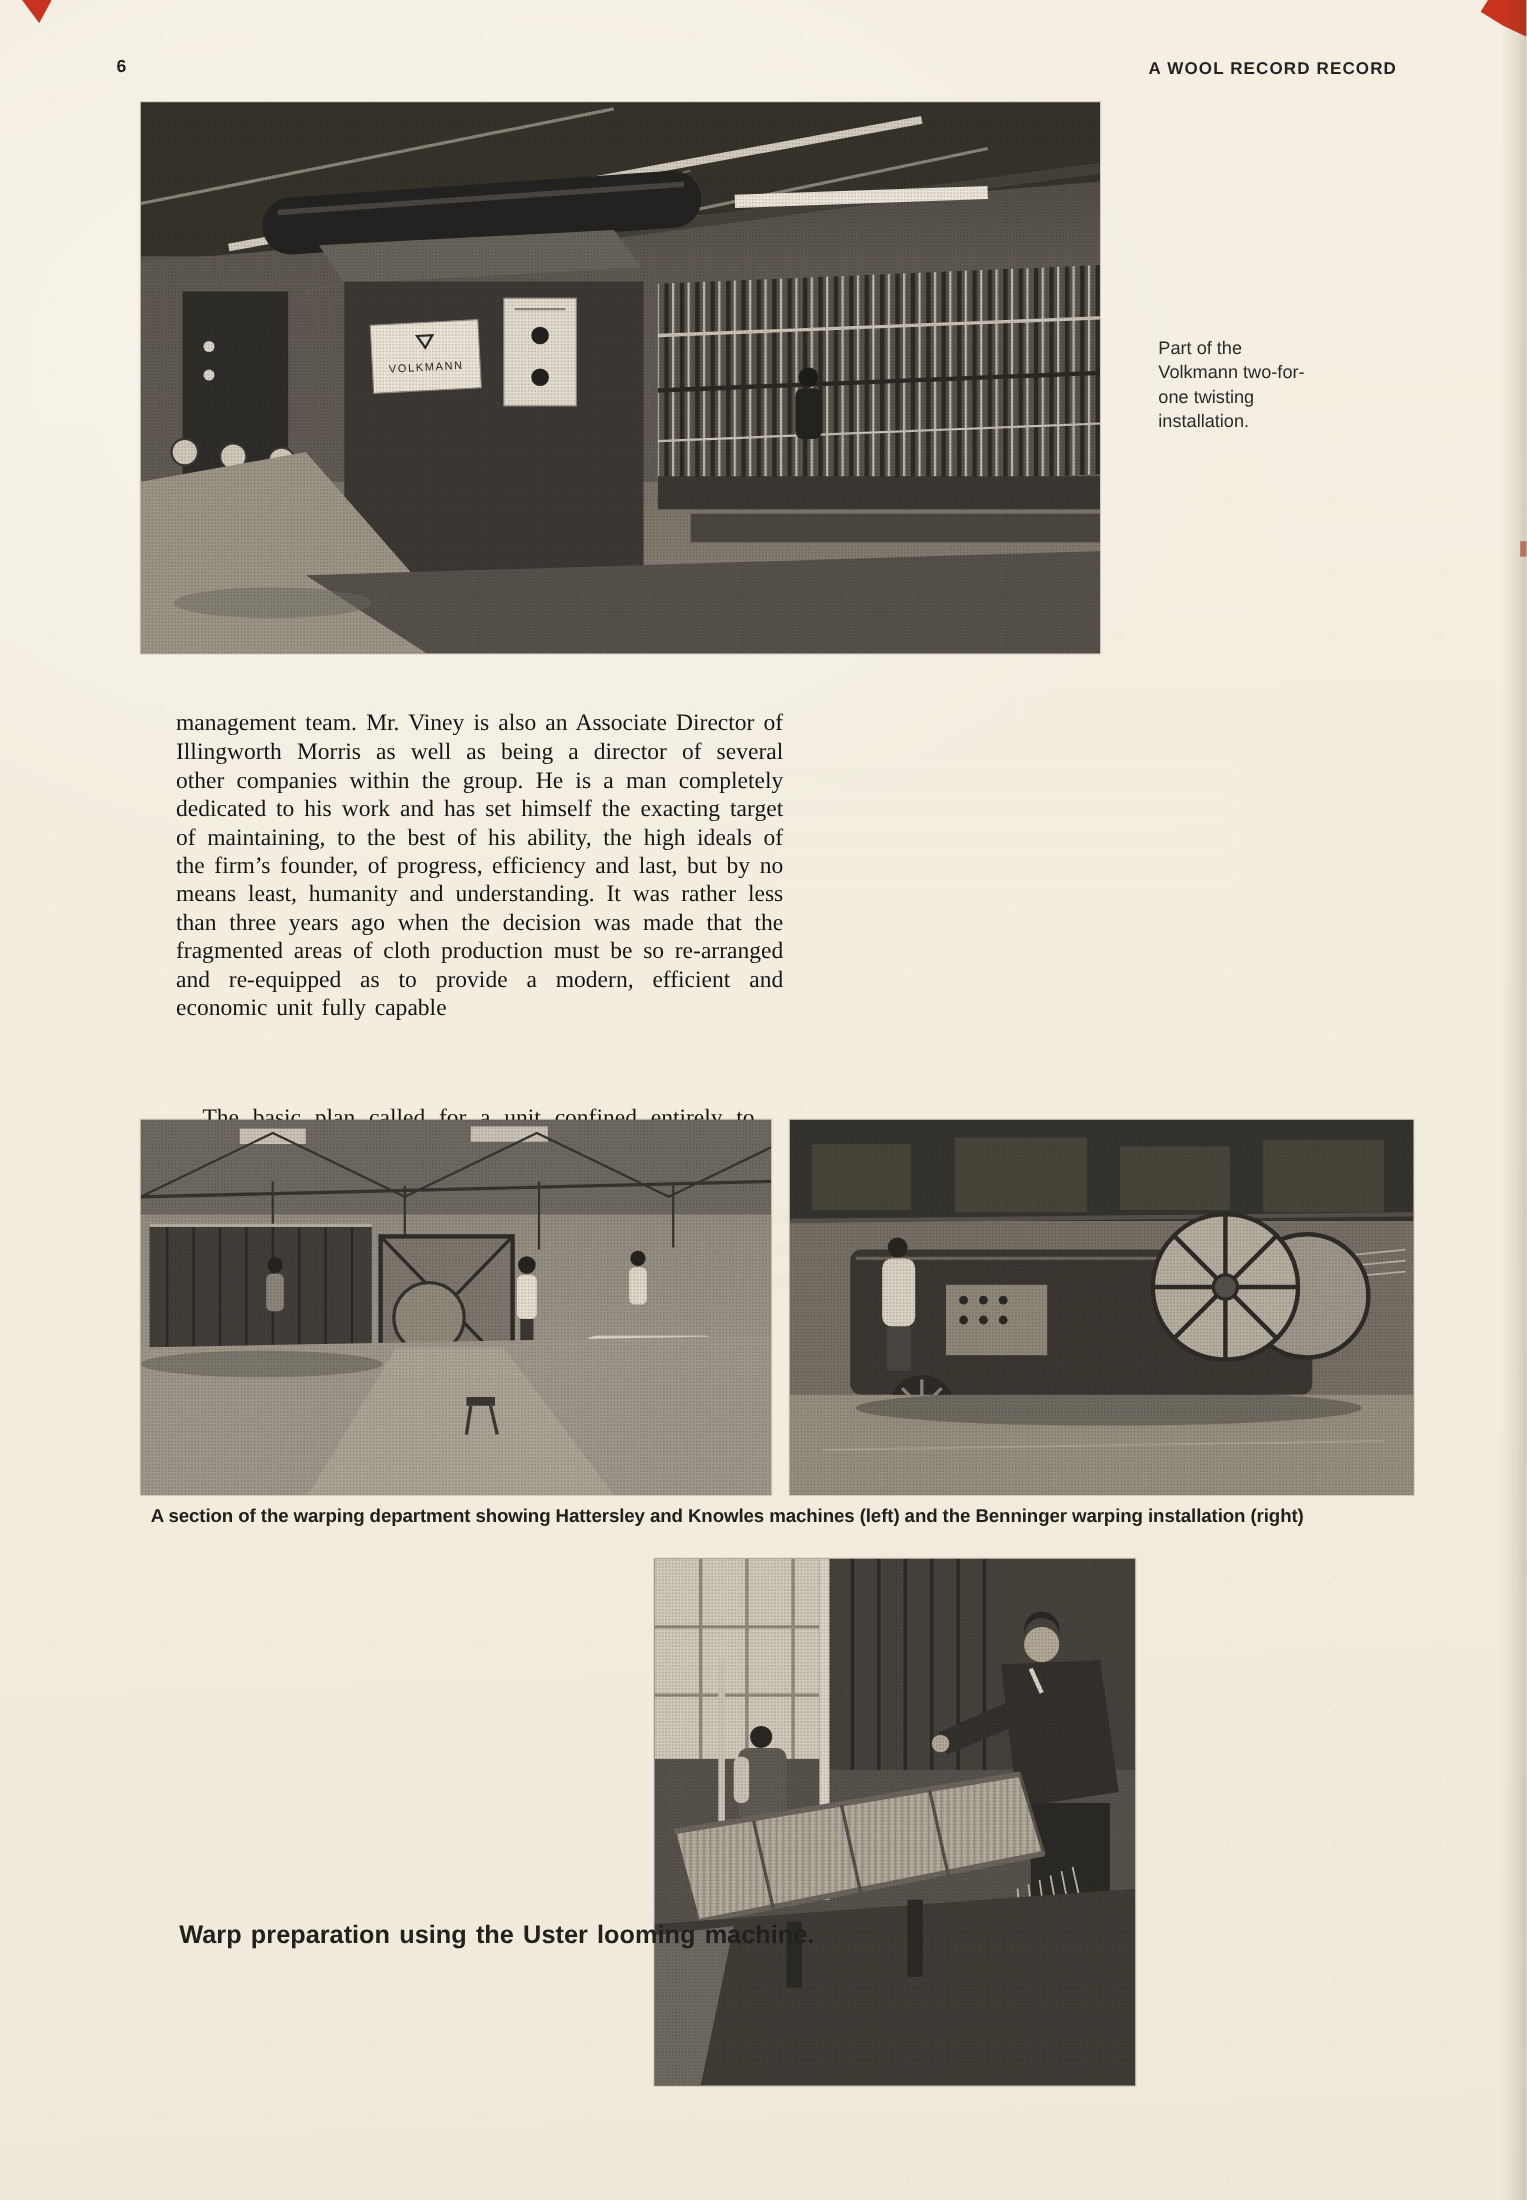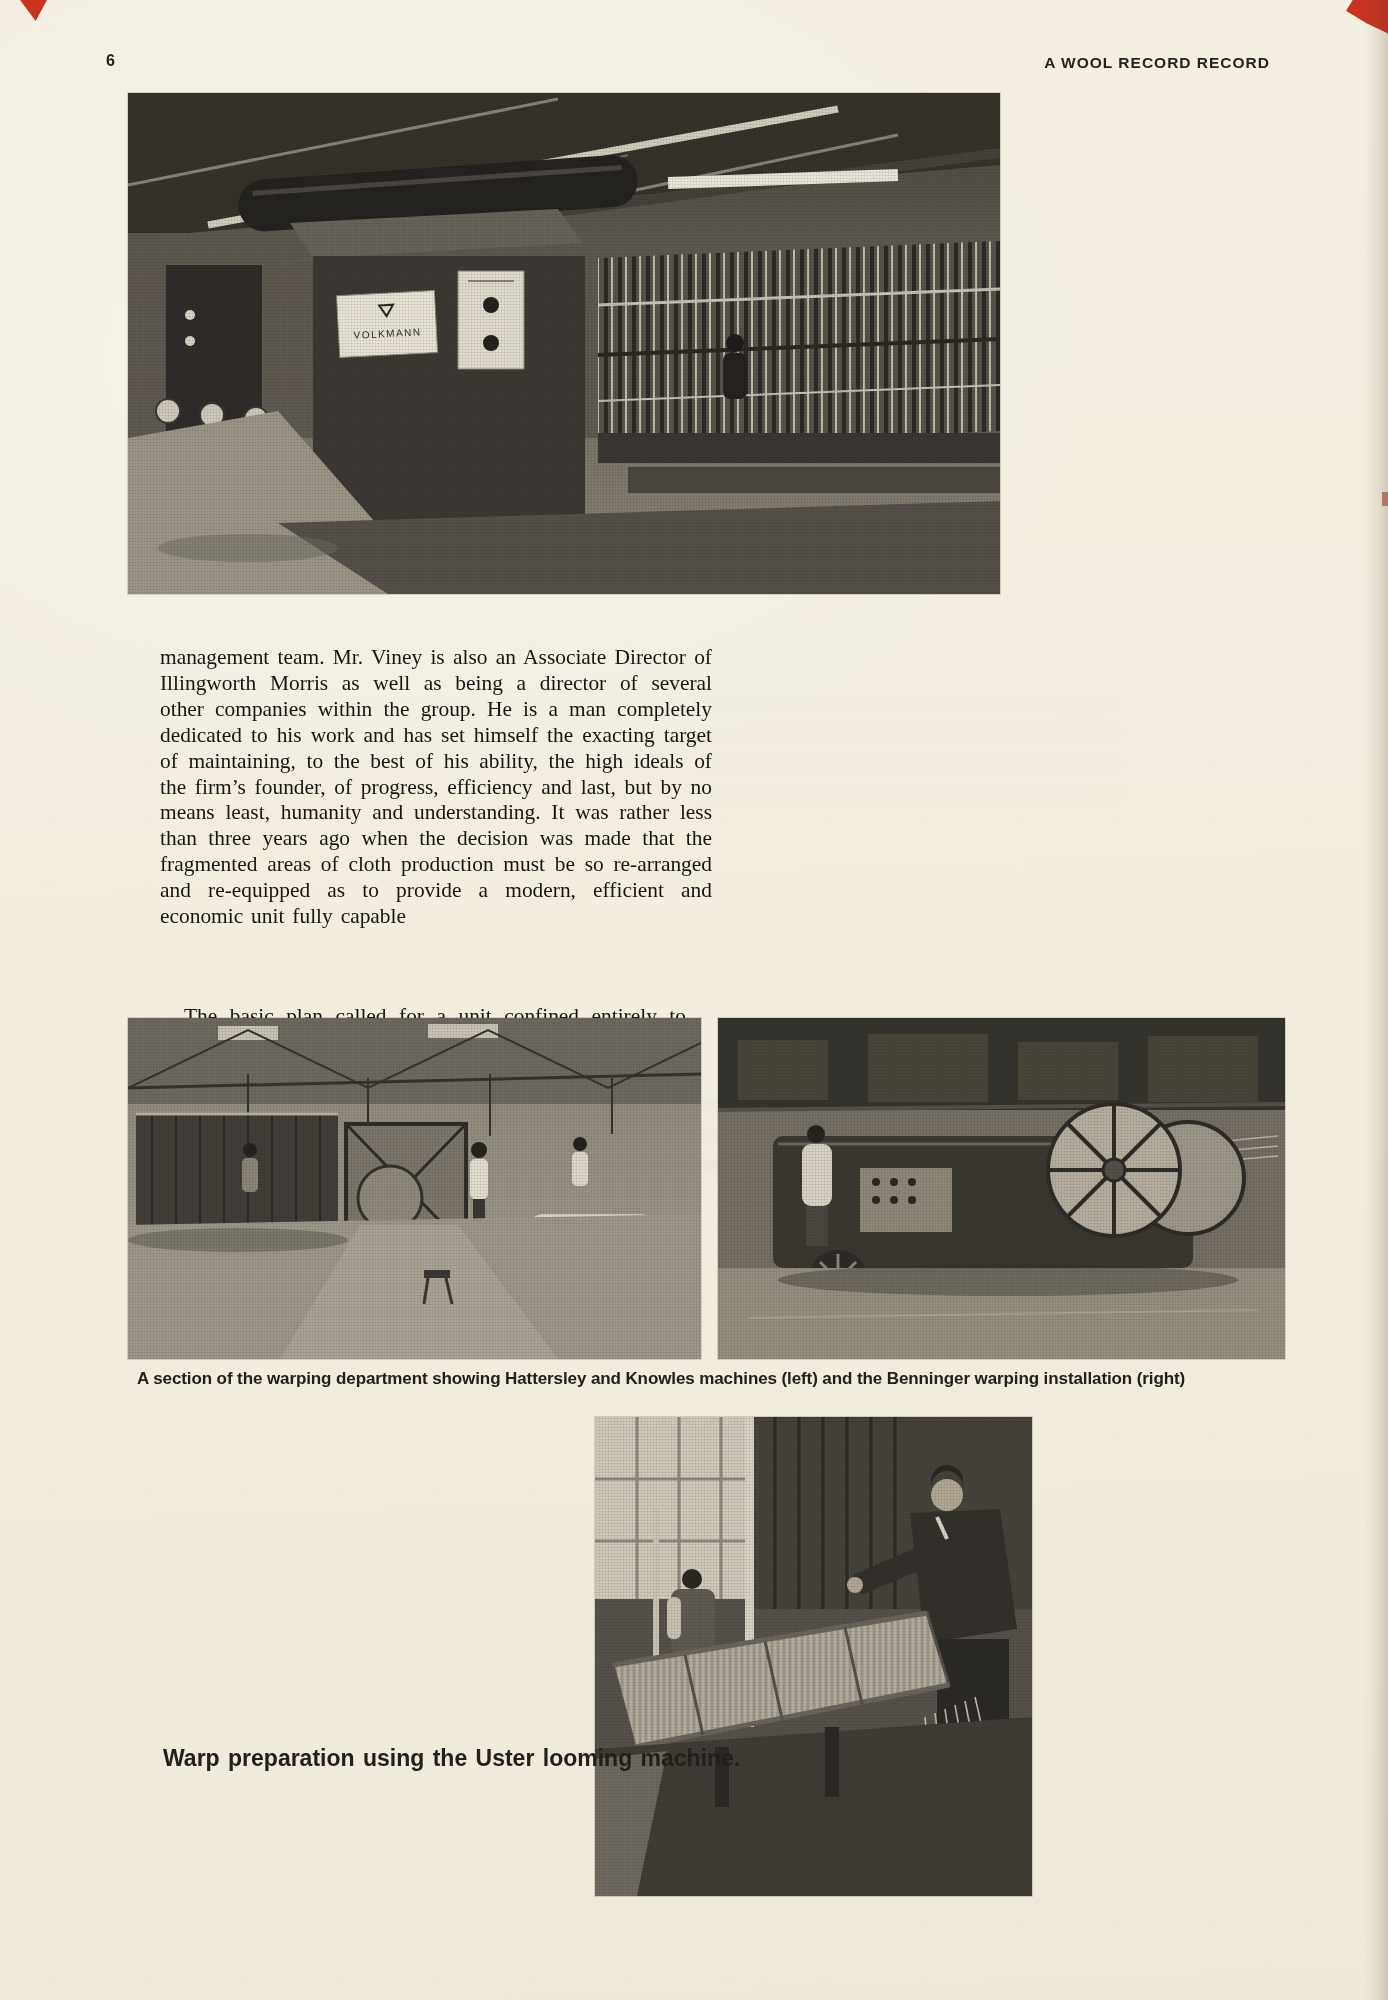--- a/index.html
+++ b/index.html
@@ -137,20 +137,26 @@
 
       <rect x="470" y="340" width="402" height="30" fill="#3a3733"></rect>
       <rect x="500" y="374" width="372" height="26" fill="#4a463f"></rect>
 
       <polygon points="0,345 150,318 310,501 0,501" fill="#9b9487"></polygon>
       <polygon points="150,430 872,408 872,501 260,501" fill="#55514a"></polygon>
       <ellipse cx="120" cy="455" rx="90" ry="14" fill="#6e6960" opacity=".5"></ellipse>
     </svg>
   </div>
 
+  <div class="caption-side">
+    <span>Part of the</span>
+    <span>Volkmann two-for-</span>
+    <span>one twisting</span>
+    <span>installation.</span>
+  </div>
 
   <div class="ghost ghost-bars" style="left:170px;top:1088px;width:800px;height:84px;opacity:.22;"></div>
   <div class="ghost ghost-bars" style="left:620px;top:1816px;width:400px;height:64px;opacity:.16;"></div>
   <div class="ghost ghost-bars" style="left:700px;top:690px;width:420px;height:110px;opacity:.10;"></div>
 
   <div class="article">
     <div class="col1">
       <p>management team. Mr. Viney is also an Associate Director of Illingworth Morris as well as being a director of several other companies within the group. He is a man completely dedicated to his work and has set himself the exacting target of maintaining, to the best of his ability, the high ideals of the firm’s founder, of progress, efficiency and last, but by no means least, humanity and understanding. It was rather less than three years ago when the decision was made that the fragmented areas of cloth production must be so re-arranged and re-equipped as to provide a modern, efficient and economic unit fully capable</p>
     </div>
     <div class="col2">

